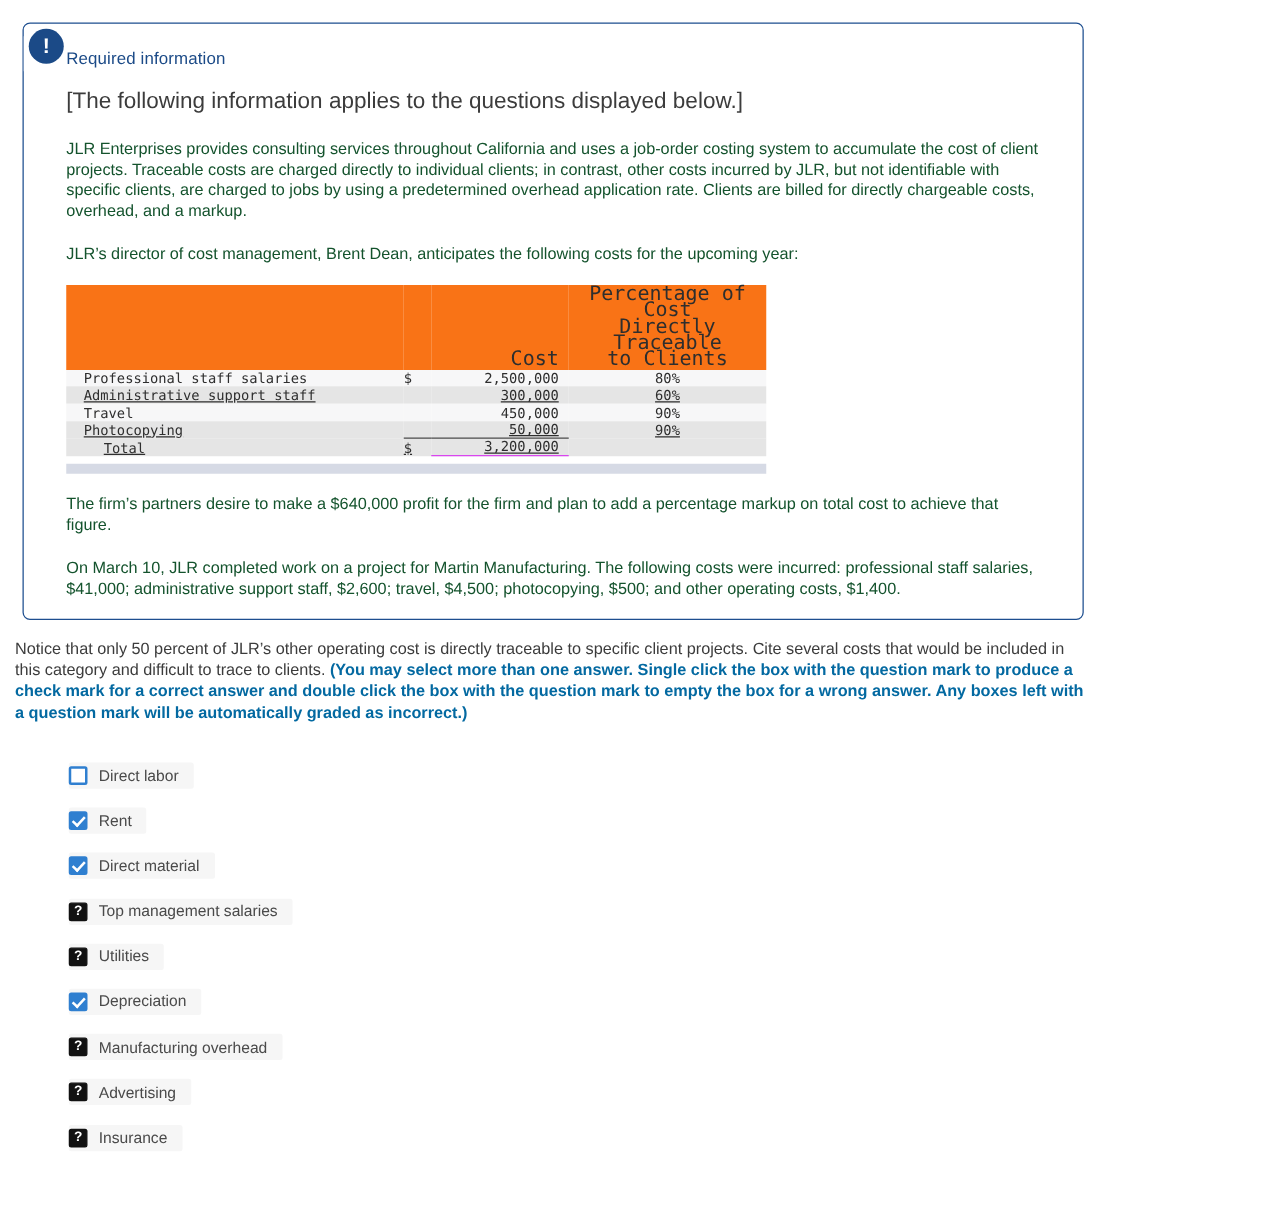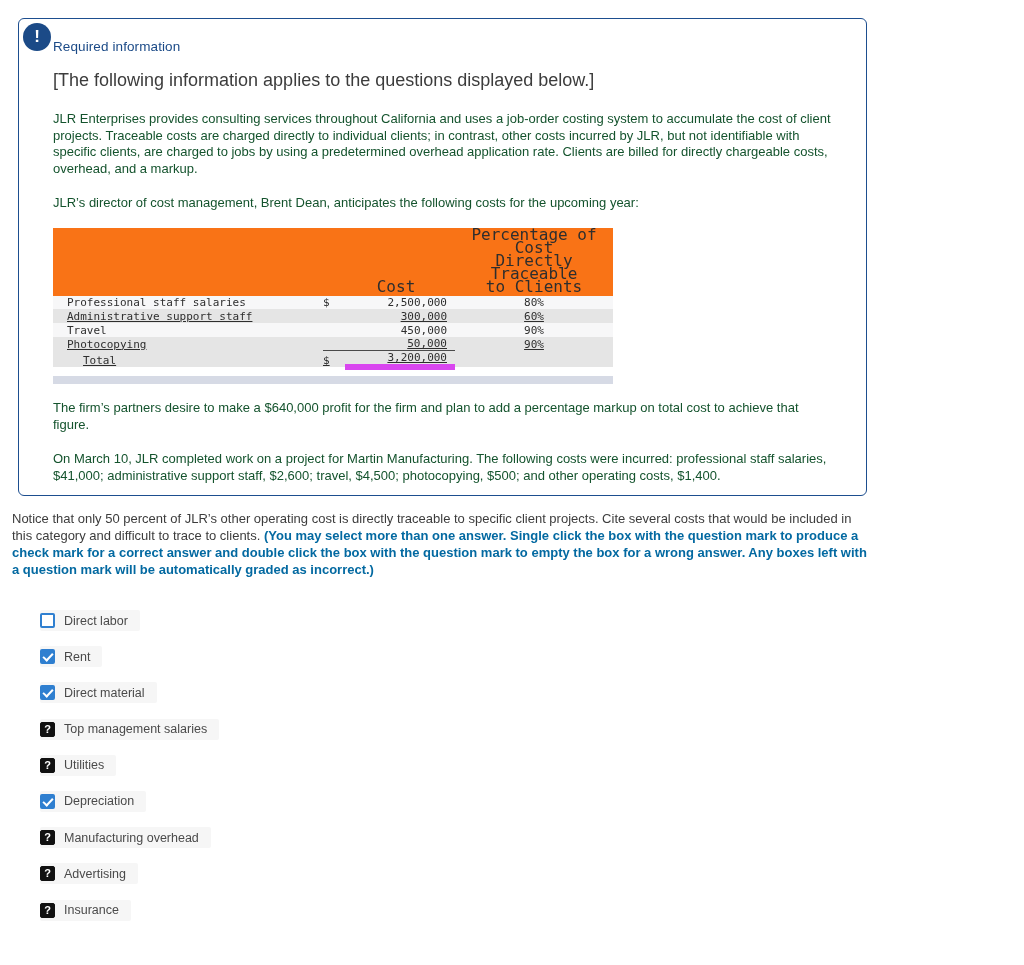--- a/index.html
+++ b/index.html
@@ -92,33 +92,33 @@
     background: #f97316;
     height: 42px;
     line-height: 13px;
     padding-bottom: 3px;
     text-align: center;
     font-size: 16px;
     color: #2e2e2e;
   }
   table.fin thead th.c-label { width: 270px; }
   table.fin thead th.c-dollar { width: 22px; }
-  table.fin thead th.c-cost { width: 110px; padding-right: 8px; }
+  table.fin thead th.c-cost { width: 110px; text-align: right; padding-right: 8px; }
   table.fin thead th.c-pct { width: 158px; text-align: center; }
 
   table.fin tbody tr { height: 13.8px; }
   table.fin tbody tr.odd td { background: #f7f7f8; }
   table.fin tbody tr.even td { background: #e5e5e5; text-decoration: underline; }
   table.fin td.label { padding-left: 14px; text-align: left; white-space: pre; }
   table.fin td.dollar { text-align: left; }
   table.fin td.cost { text-align: right; padding-right: 8px; white-space: pre; }
   table.fin td.pct { text-align: center; }
   table.fin tr.total td.dollar,
   table.fin tr.total td.cost { border-top: 1px solid #4a4a4a; }
-  table.fin tr.total td.cost { border-bottom: 6px solid #d946ef; }
+  table.fin tr.total td.cost { border-bottom: 1px solid #d946ef; }
   table.fin tr.total td.label { padding-left: 30px; }
   .fin-footer {
     width: 560px;
     height: 8px;
     background: #d6dae5;
     margin-top: 6px;
   }
 
   
   .question-block {
@@ -130,21 +130,21 @@
     color: #3c3c3c;
   }
   .question-block .warn {
     color: #0369a1;
     font-weight: bold;
   }
 
   
   .options {
     position: absolute;
-    left: 40px; top: 610px;
+    left: 55px; top: 610px;
     width: 500px;
   }
   .opt-row {
     display: flex;
     align-items: center;
     height: 21px;
     margin-bottom: 15.2px;
     width: fit-content;
     background: #f6f6f6;
     padding-right: 12px;

